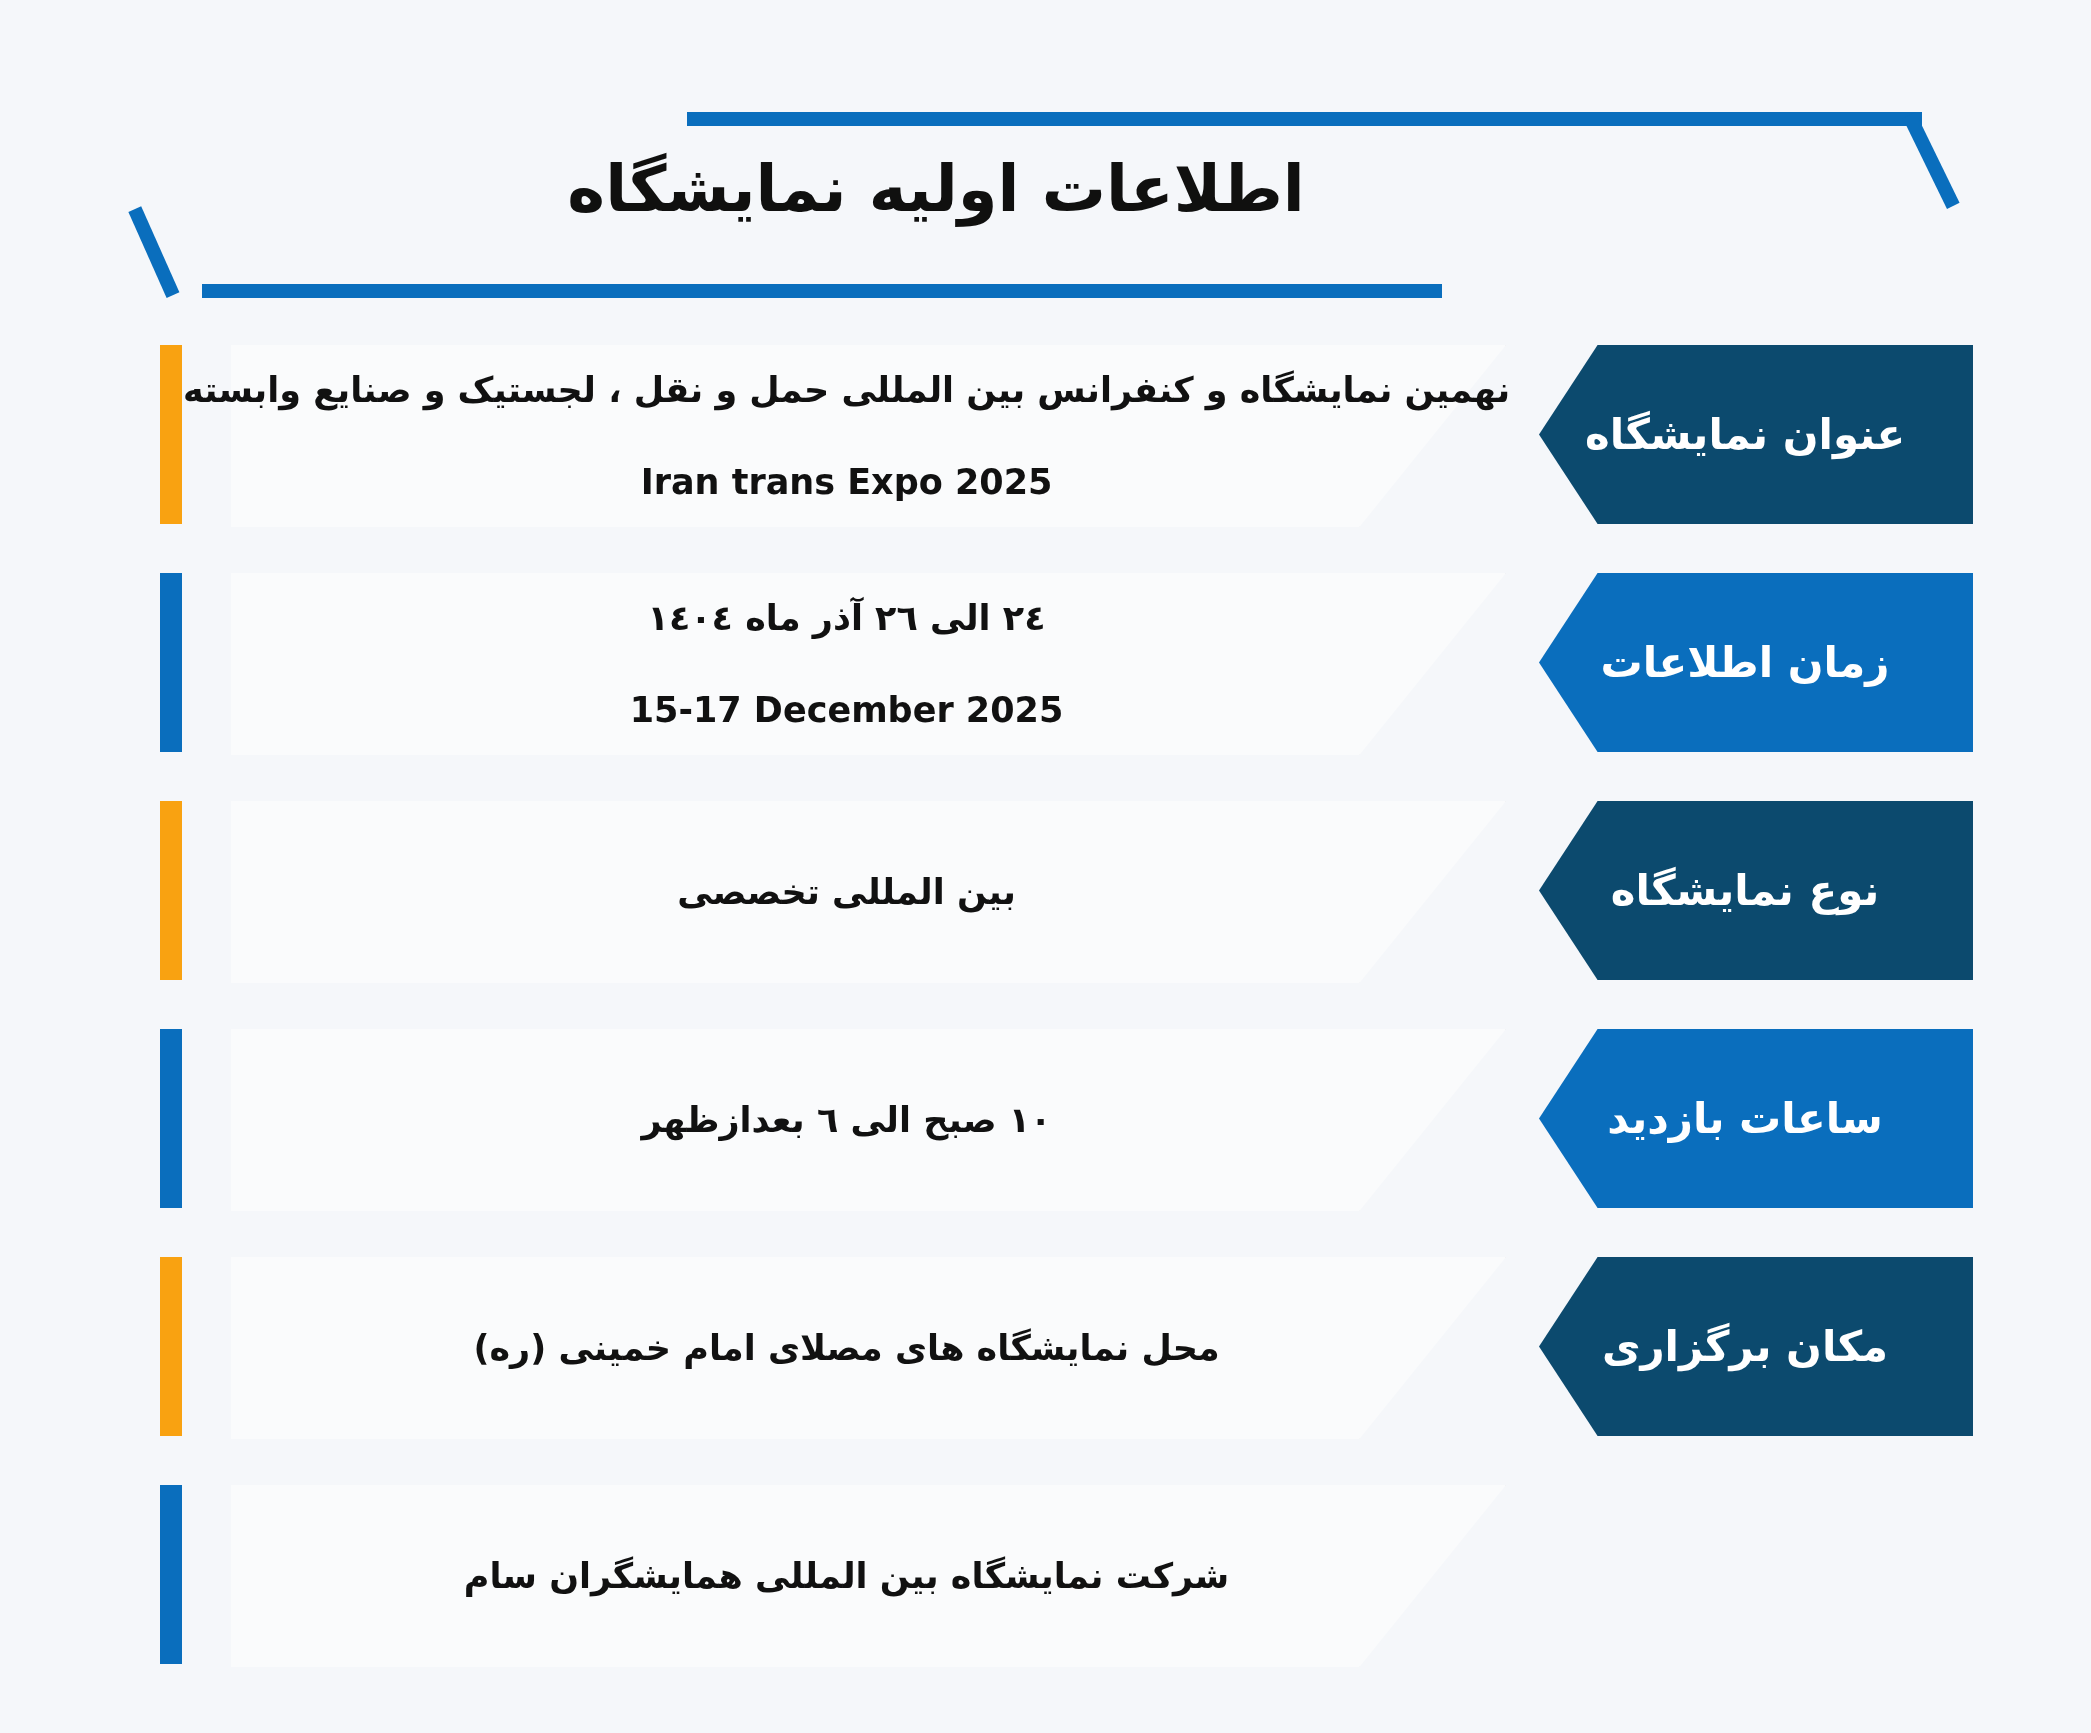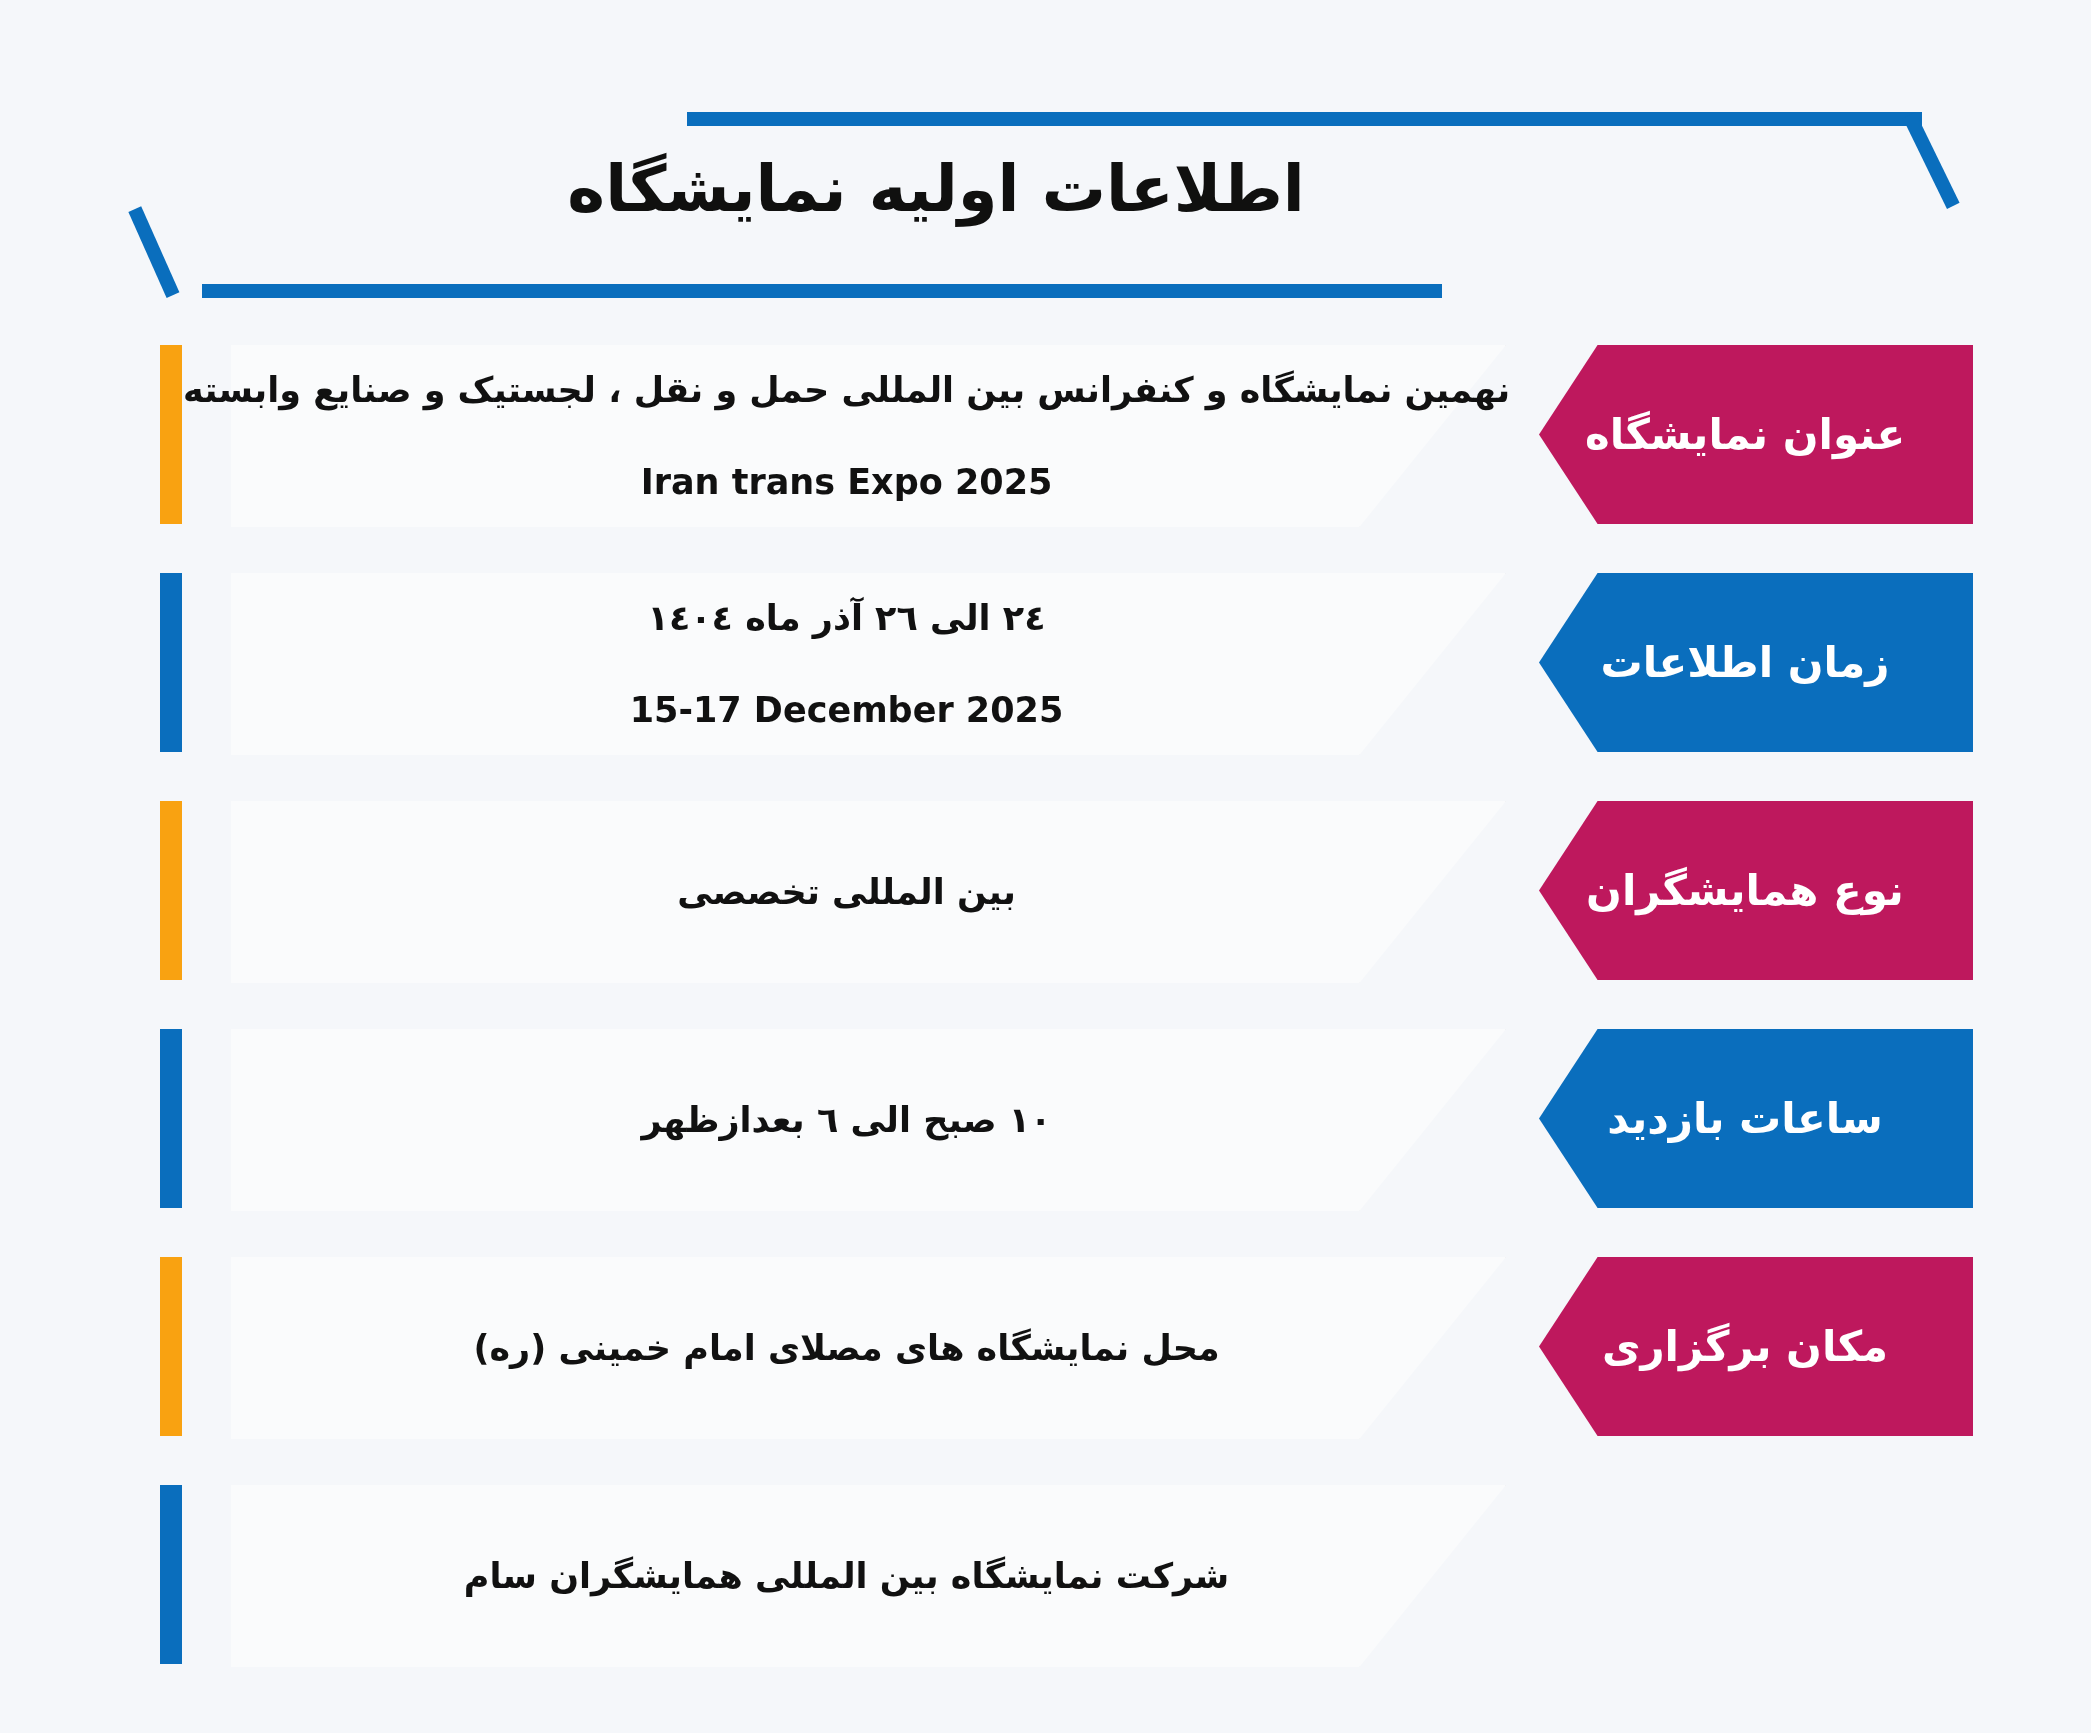--- a/index.html
+++ b/index.html
@@ -146,21 +146,21 @@
     top: 25px;
     width: 434px;
     height: 179px;
     display: flex;
     align-items: center;
     justify-content: center;
     clip-path: polygon(13.5% 0, 100% 0, 100% 100%, 13.5% 100%, 0 50%);
     -webkit-clip-path: polygon(13.5% 0, 100% 0, 100% 100%, 13.5% 100%, 0 50%);
     direction: rtl;
   }
-  .row.orange .row-badge { background: #be185d; }
+  .row.orange .row-badge { background: #0c4a6e; }
   .row.blue   .row-badge { background: #0a6ebd; }
 
   .row-badge-label {
     font-size: 42px;
     font-weight: bold;
     color: #ffffff;
     white-space: nowrap;
     line-height: 1;
     padding-right: 22px;
   }
@@ -199,21 +199,21 @@
         <span class="row-badge-label">زمان اطلاعات</span>
       </div>
     </div>
     <div class="row orange">
       <div class="row-accent"></div>
       <div class="row-card"></div>
       <div class="row-value">
         <div class="line">بین المللی تخصصی</div>
       </div>
       <div class="row-badge">
-        <span class="row-badge-label">نوع همایشگران</span>
+        <span class="row-badge-label">نوع نمایشگاه</span>
       </div>
     </div>
     <div class="row blue">
       <div class="row-accent"></div>
       <div class="row-card"></div>
       <div class="row-value">
         <div class="line">١٠ صبح الی ٦ بعدازظهر</div>
       </div>
       <div class="row-badge">
         <span class="row-badge-label">ساعات بازدید</span>

